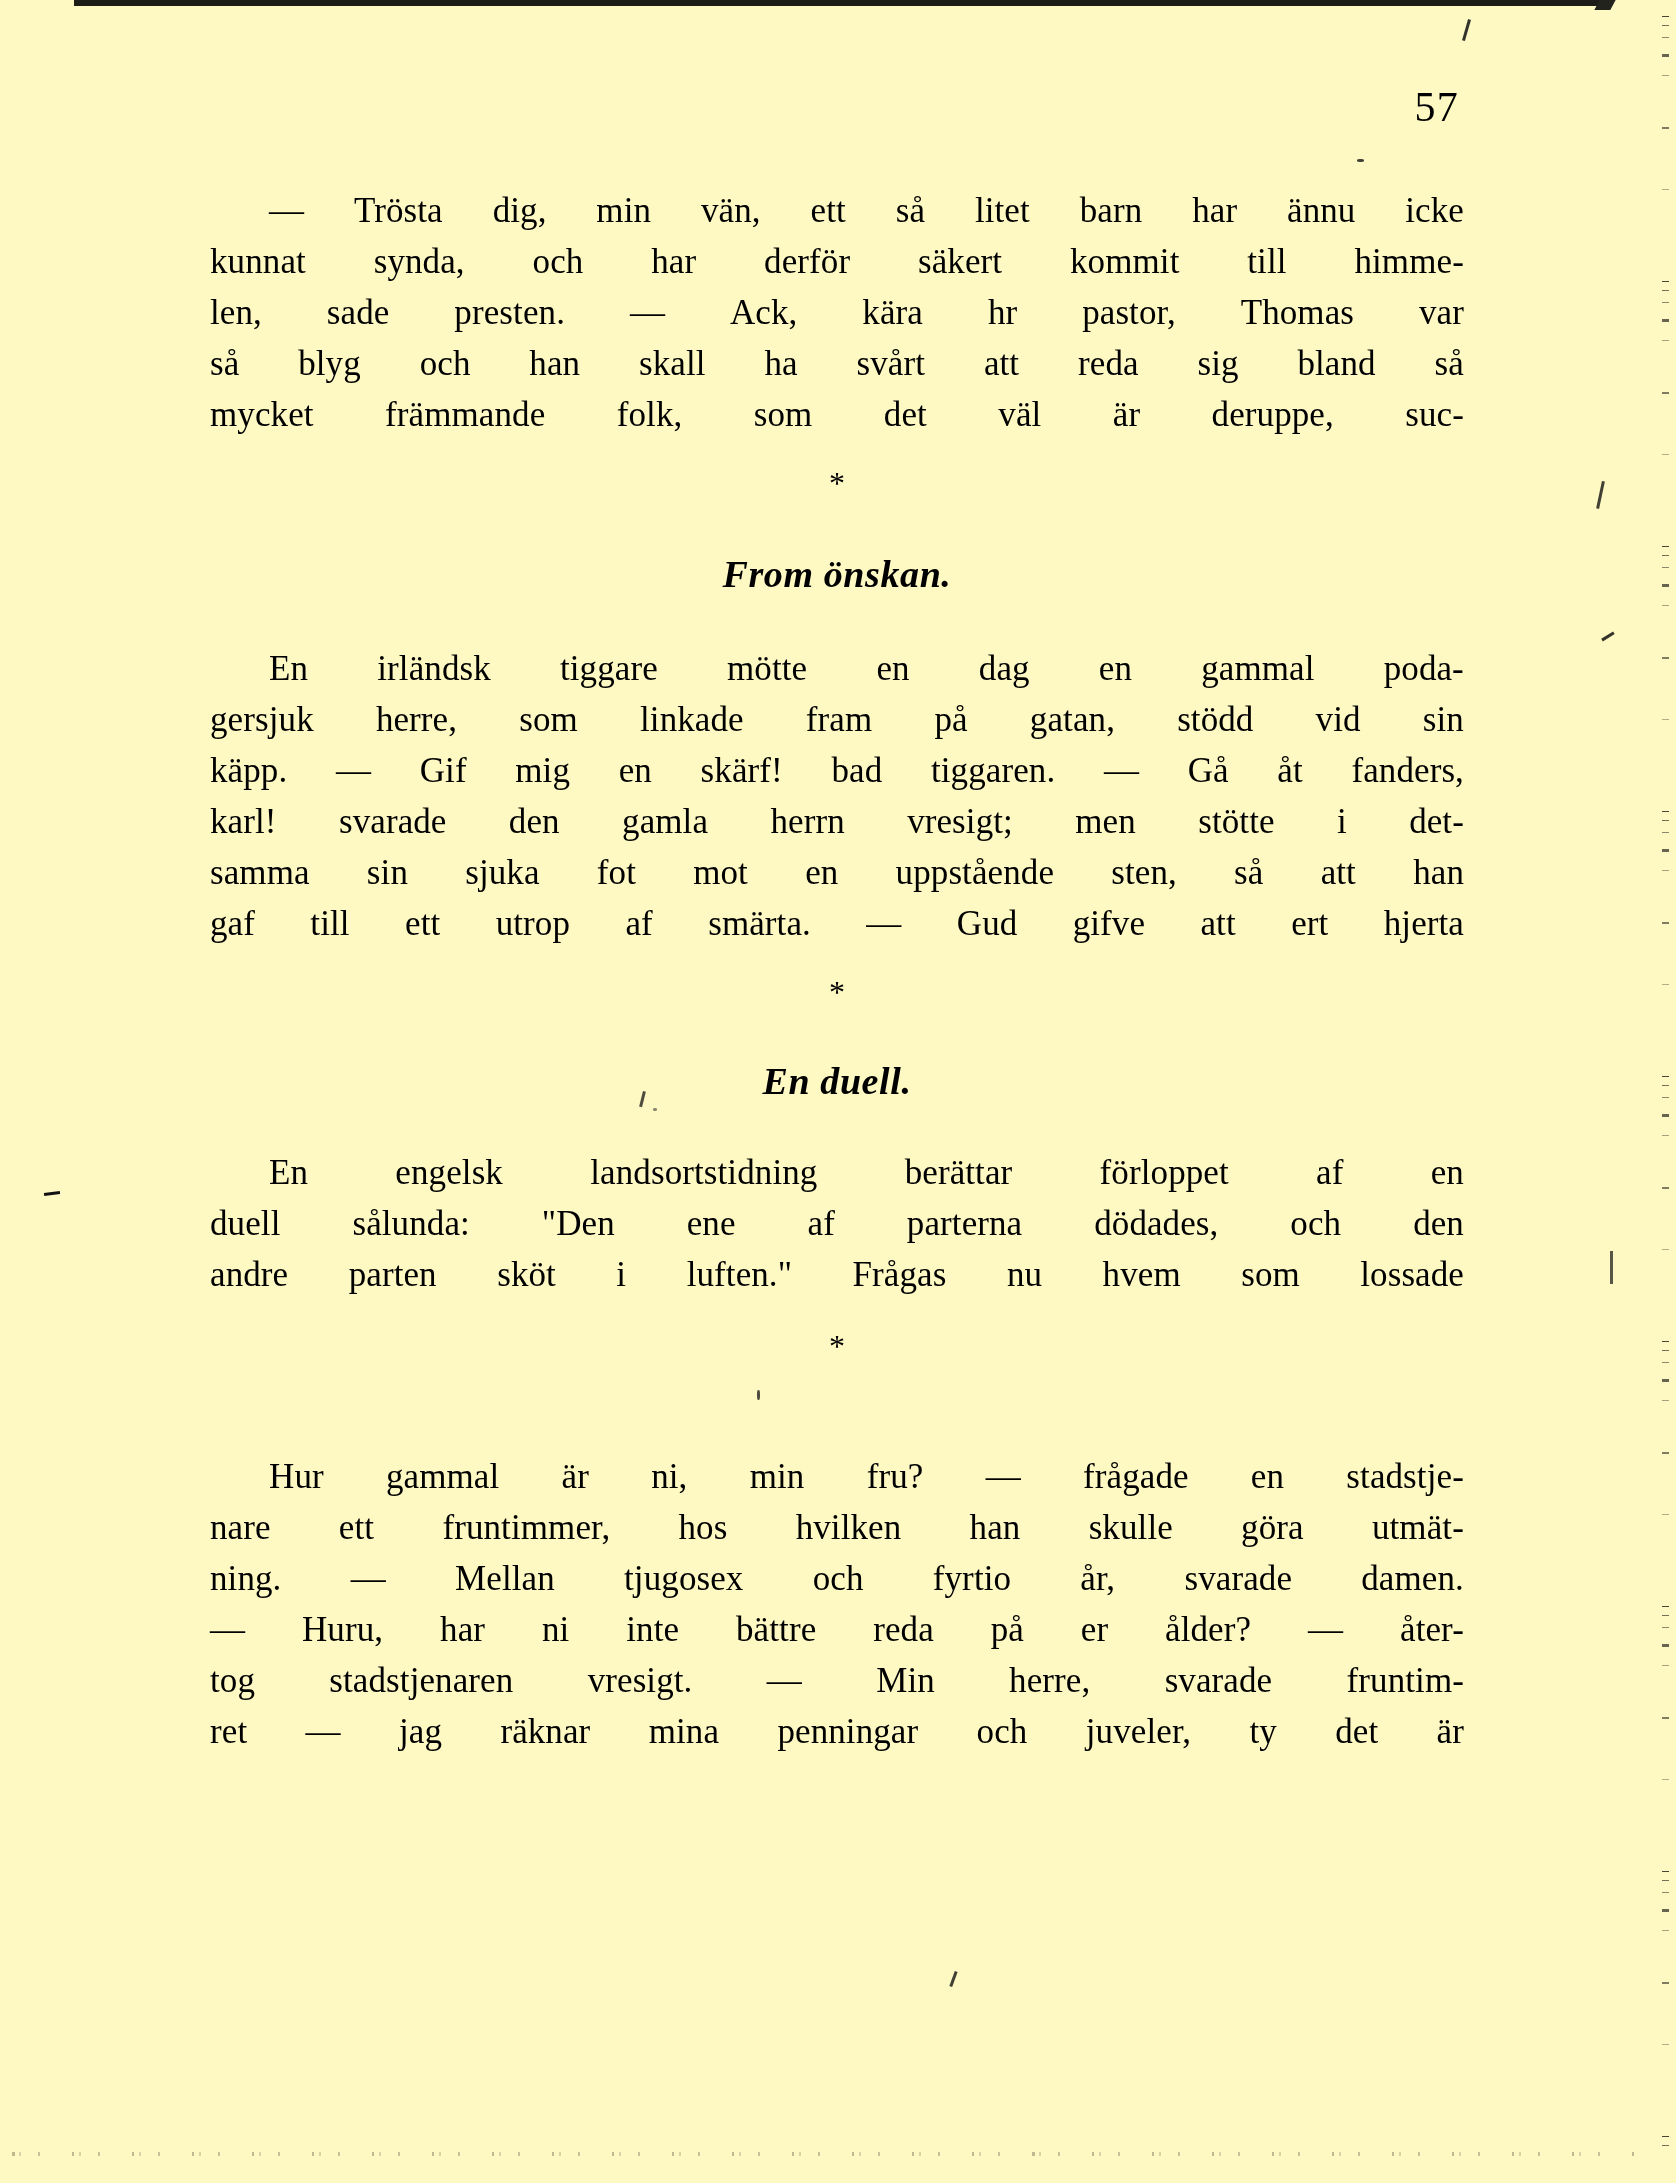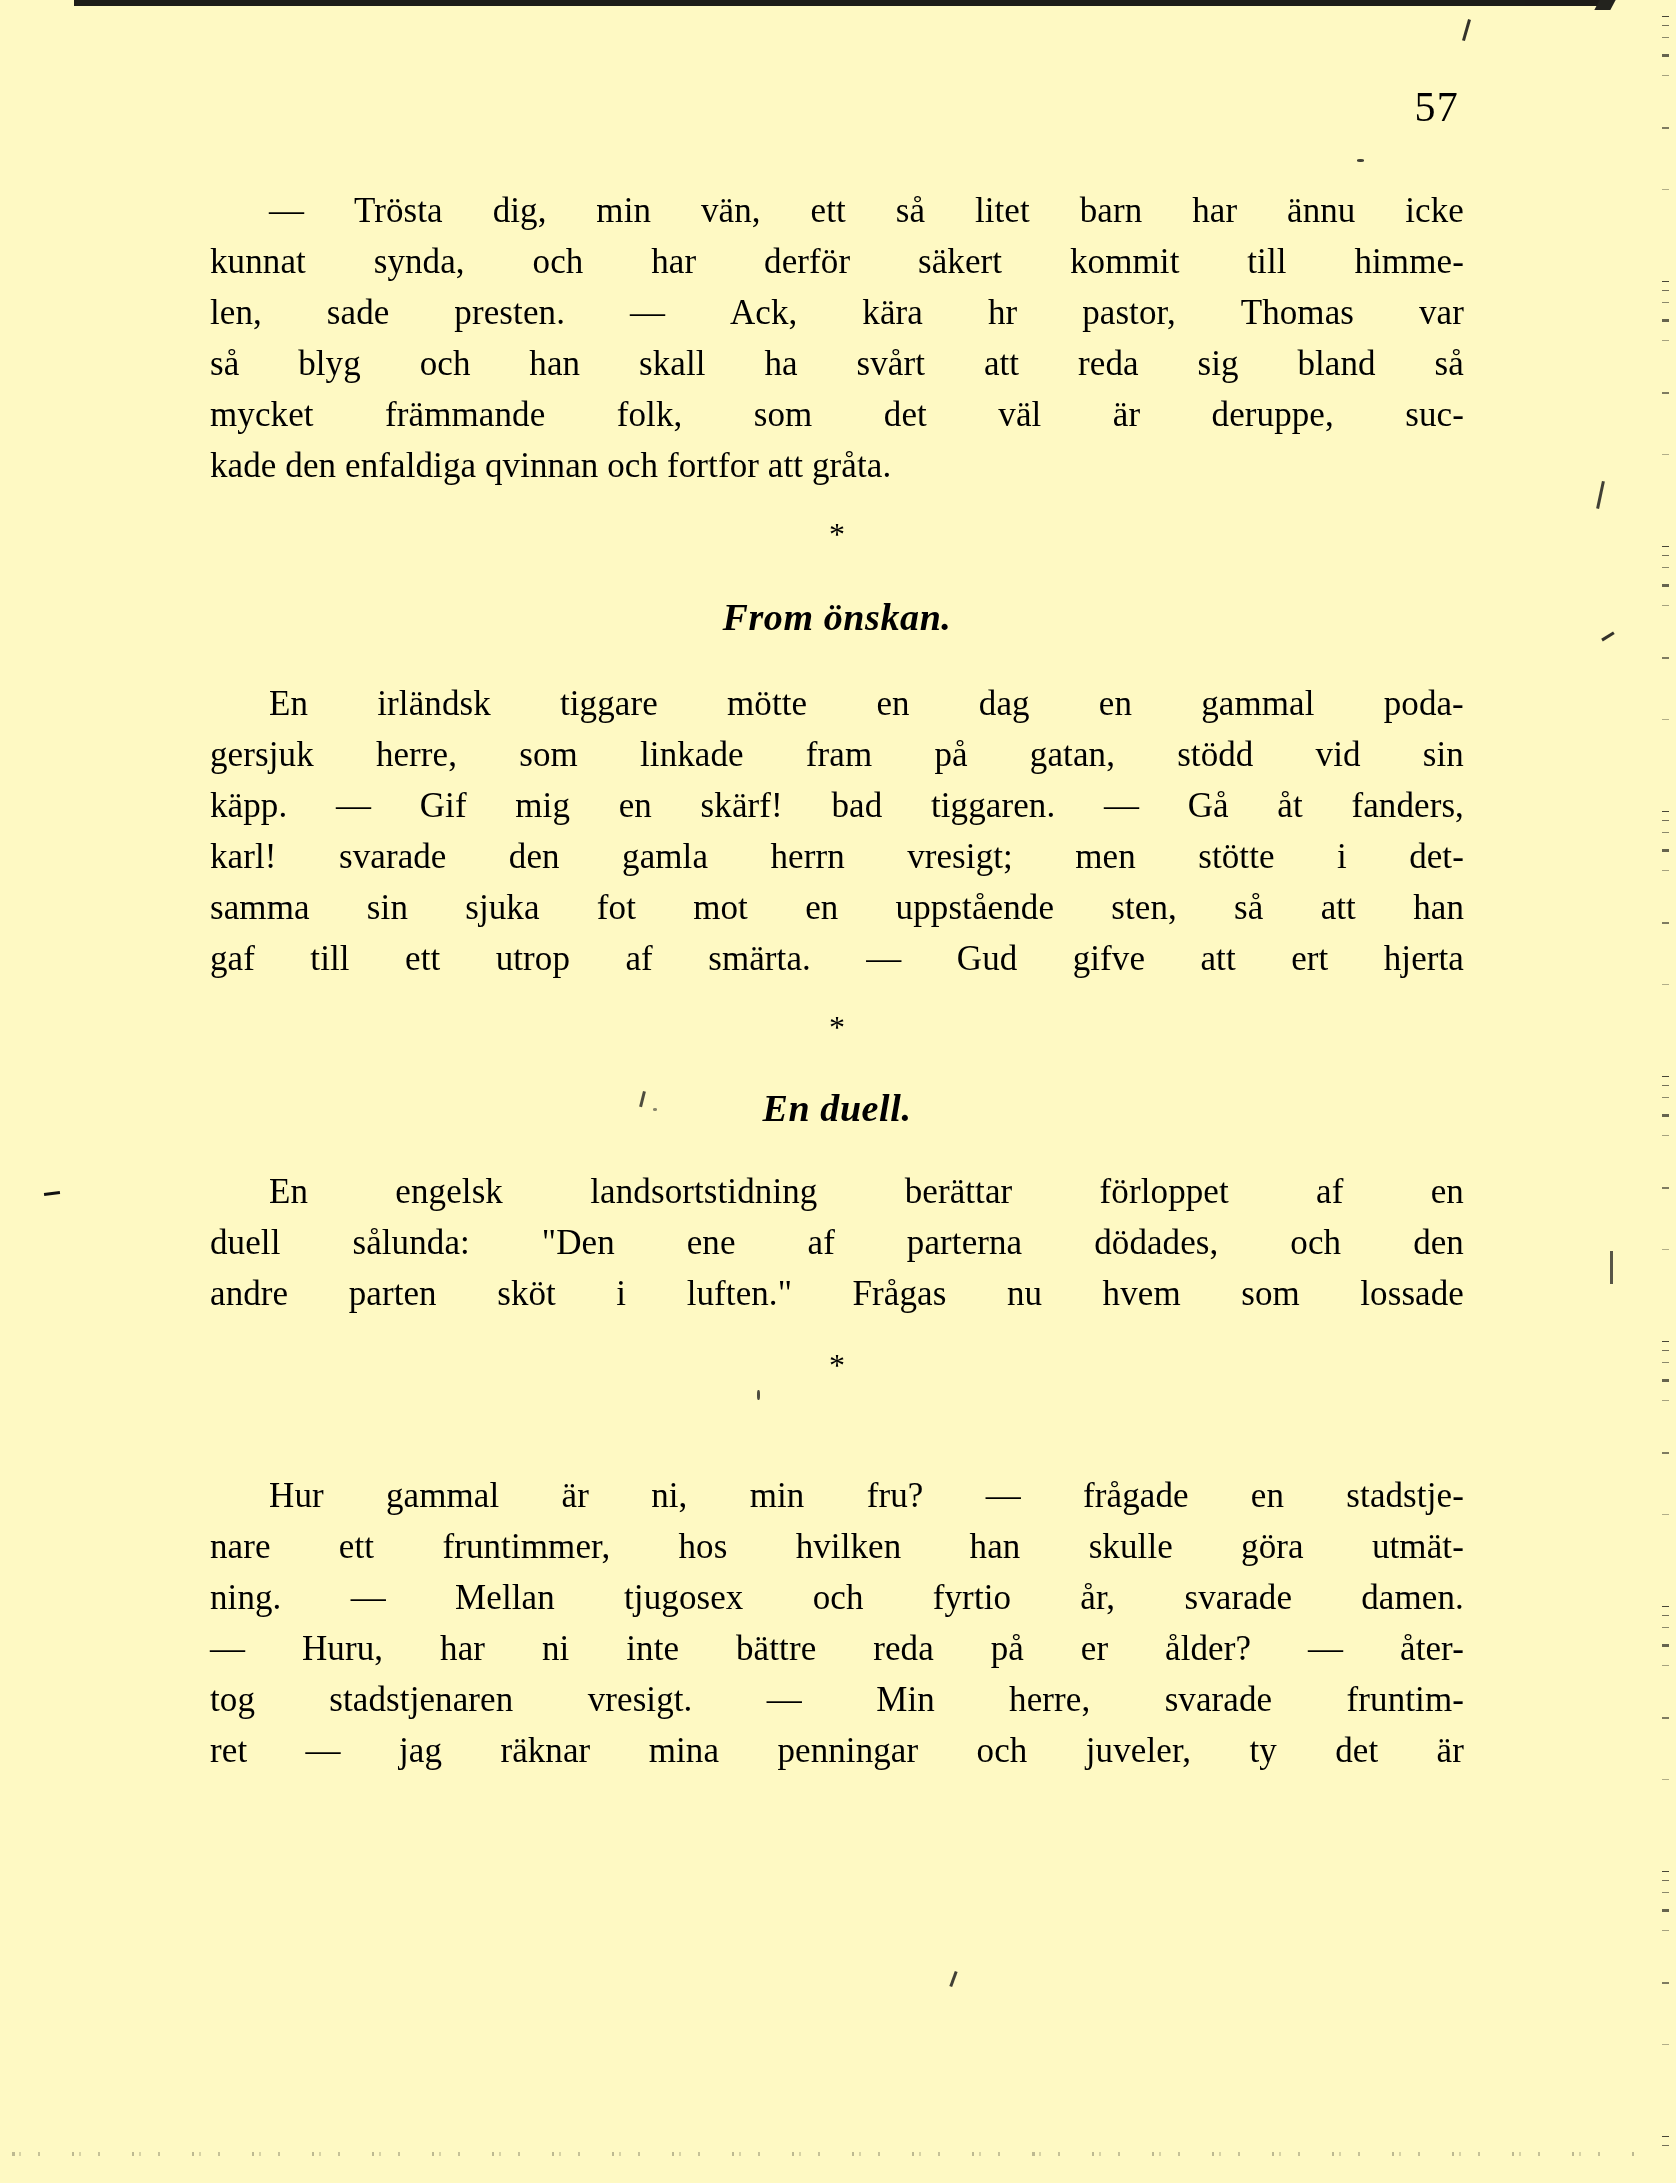--- a/index.html
+++ b/index.html
@@ -119,21 +119,21 @@
     line-height: 1;
     margin: 0;
     height: 32px;
   }
 
   .heading {
     text-align: center;
     font-style: italic;
     font-size: 38px;
     line-height: 1;
-    margin: 0;
+    margin: 8px;
     letter-spacing: 0.6px;
   }
 
   
   .sp-after-p1 { height: 27px; }
   .sp-after-star1 { height: 48px; }
   .sp-after-h1 { height: 42px; }
   .sp-after-p2 { height: 27px; }
   .sp-after-star2 { height: 46px; }
   .sp-after-h2 { height: 39px; }
@@ -225,21 +225,20 @@
   <div class="folio">57</div>
 
   <div class="textblock">
 
     <p class="para">
         <span class="line j" style="padding-left: 59px;"><span>—</span><span>Trösta</span><span>dig,</span><span>min</span><span>vän,</span><span>ett</span><span>så</span><span>litet</span><span>barn</span><span>har</span><span>ännu</span><span>icke</span></span>
         <span class="line j"><span>kunnat</span><span>synda,</span><span>och</span><span>har</span><span>derför</span><span>säkert</span><span>kommit</span><span>till</span><span>himme-</span></span>
         <span class="line j"><span>len,</span><span>sade</span><span>presten.</span><span>—</span><span>Ack,</span><span>kära</span><span>hr</span><span>pastor,</span><span>Thomas</span><span>var</span></span>
         <span class="line j"><span>så</span><span>blyg</span><span>och</span><span>han</span><span>skall</span><span>ha</span><span>svårt</span><span>att</span><span>reda</span><span>sig</span><span>bland</span><span>så</span></span>
         <span class="line j"><span>mycket</span><span>främmande</span><span>folk,</span><span>som</span><span>det</span><span>väl</span><span>är</span><span>deruppe,</span><span>suc-</span></span>
-        <span class="line">kade den enfaldiga qvinnan och fortfor att gråta.</span>
       </p>
     <div class="sp-after-p1"></div>
     <p class="sep">*</p>
     <div class="sp-after-star1"></div>
 
     <h2 class="heading">From önskan.</h2>
     <div class="sp-after-h1"></div>
 
     <p class="para">
         <span class="line j" style="padding-left: 59px;"><span>En</span><span>irländsk</span><span>tiggare</span><span>mötte</span><span>en</span><span>dag</span><span>en</span><span>gammal</span><span>poda-</span></span>

